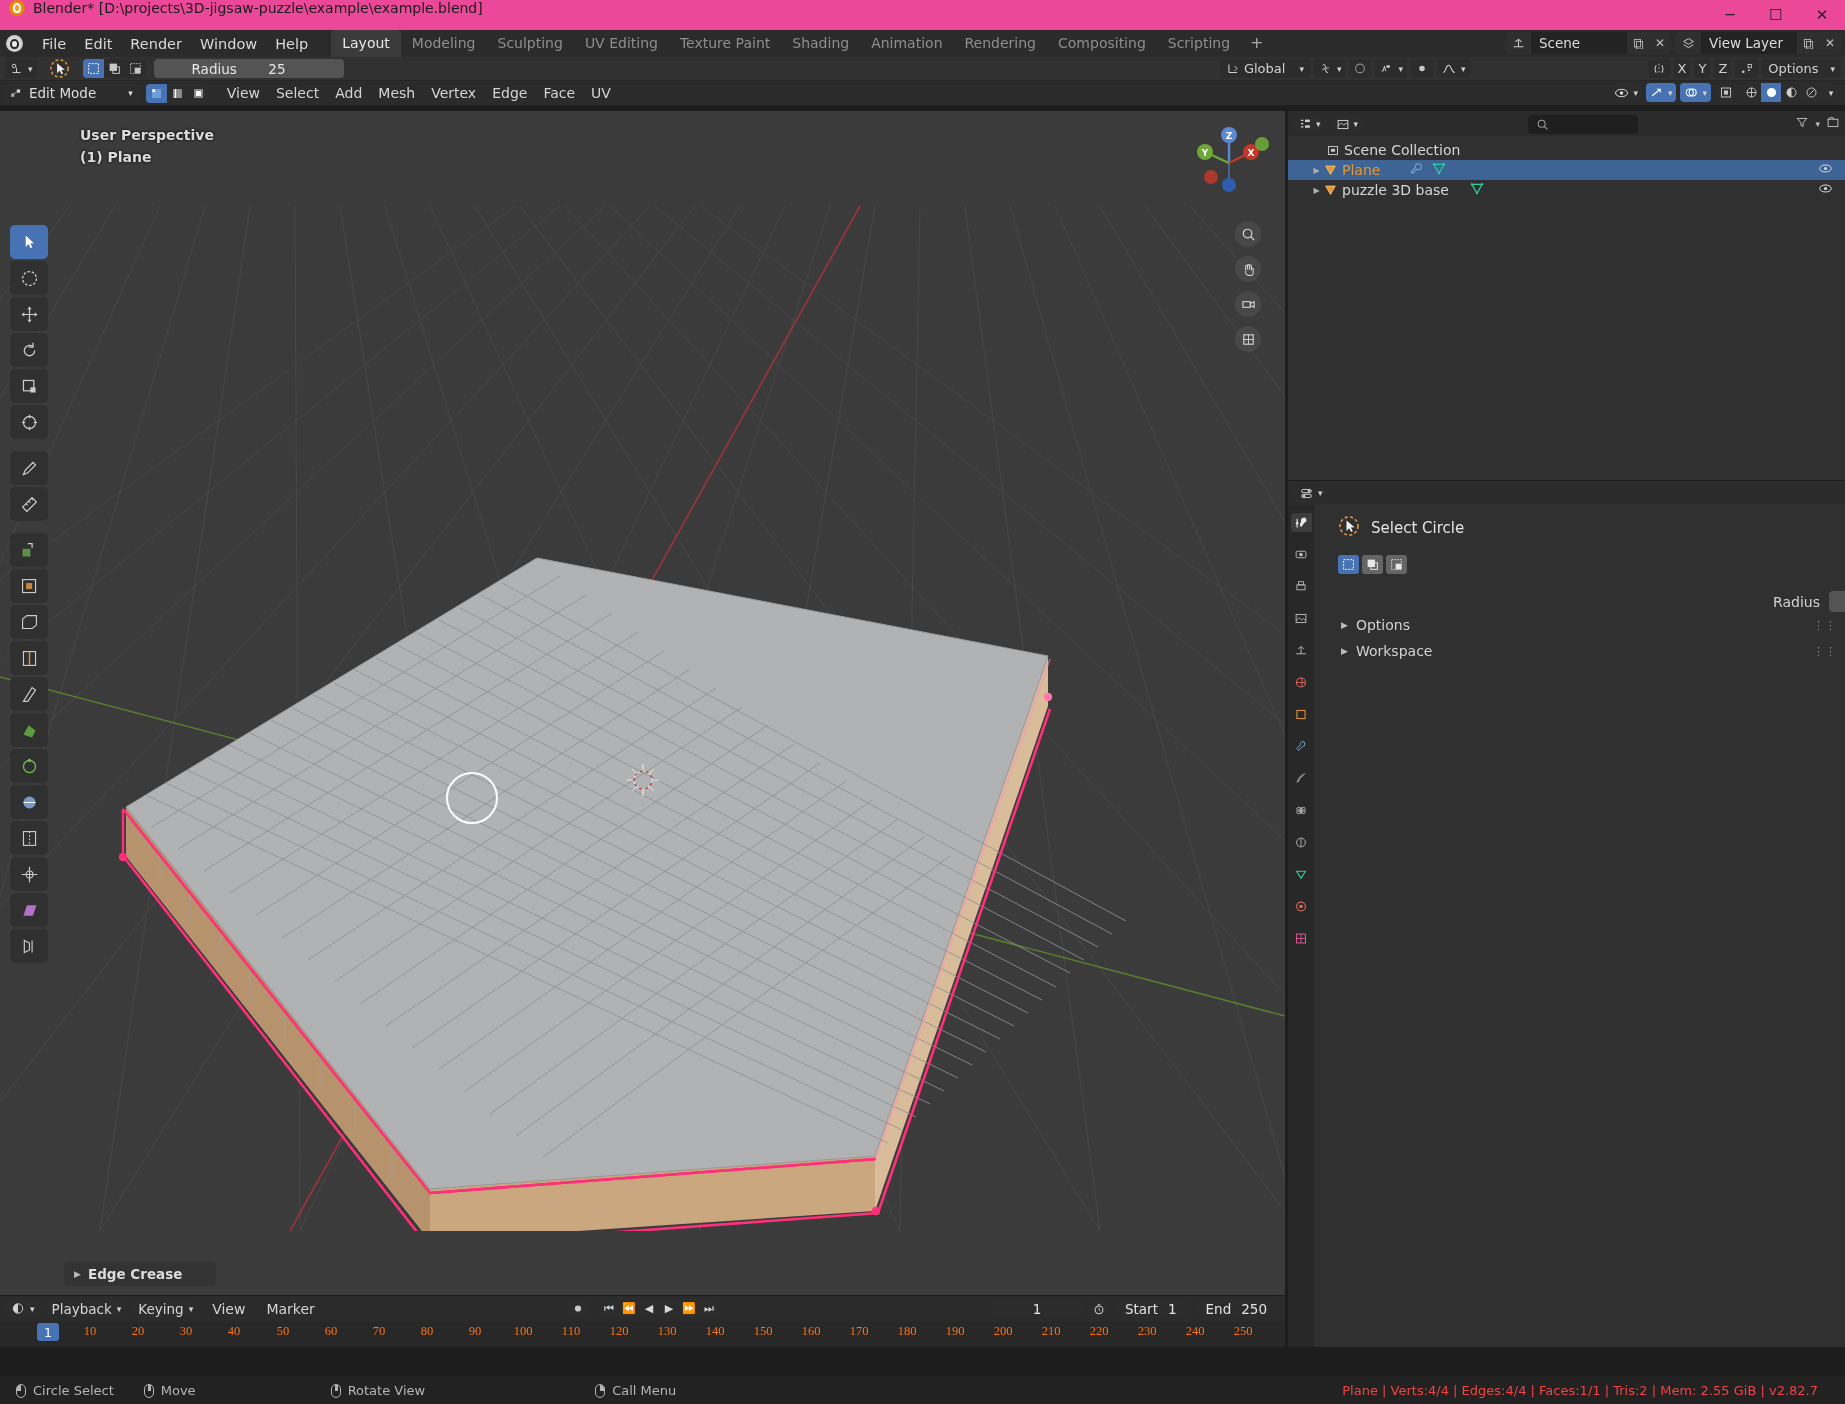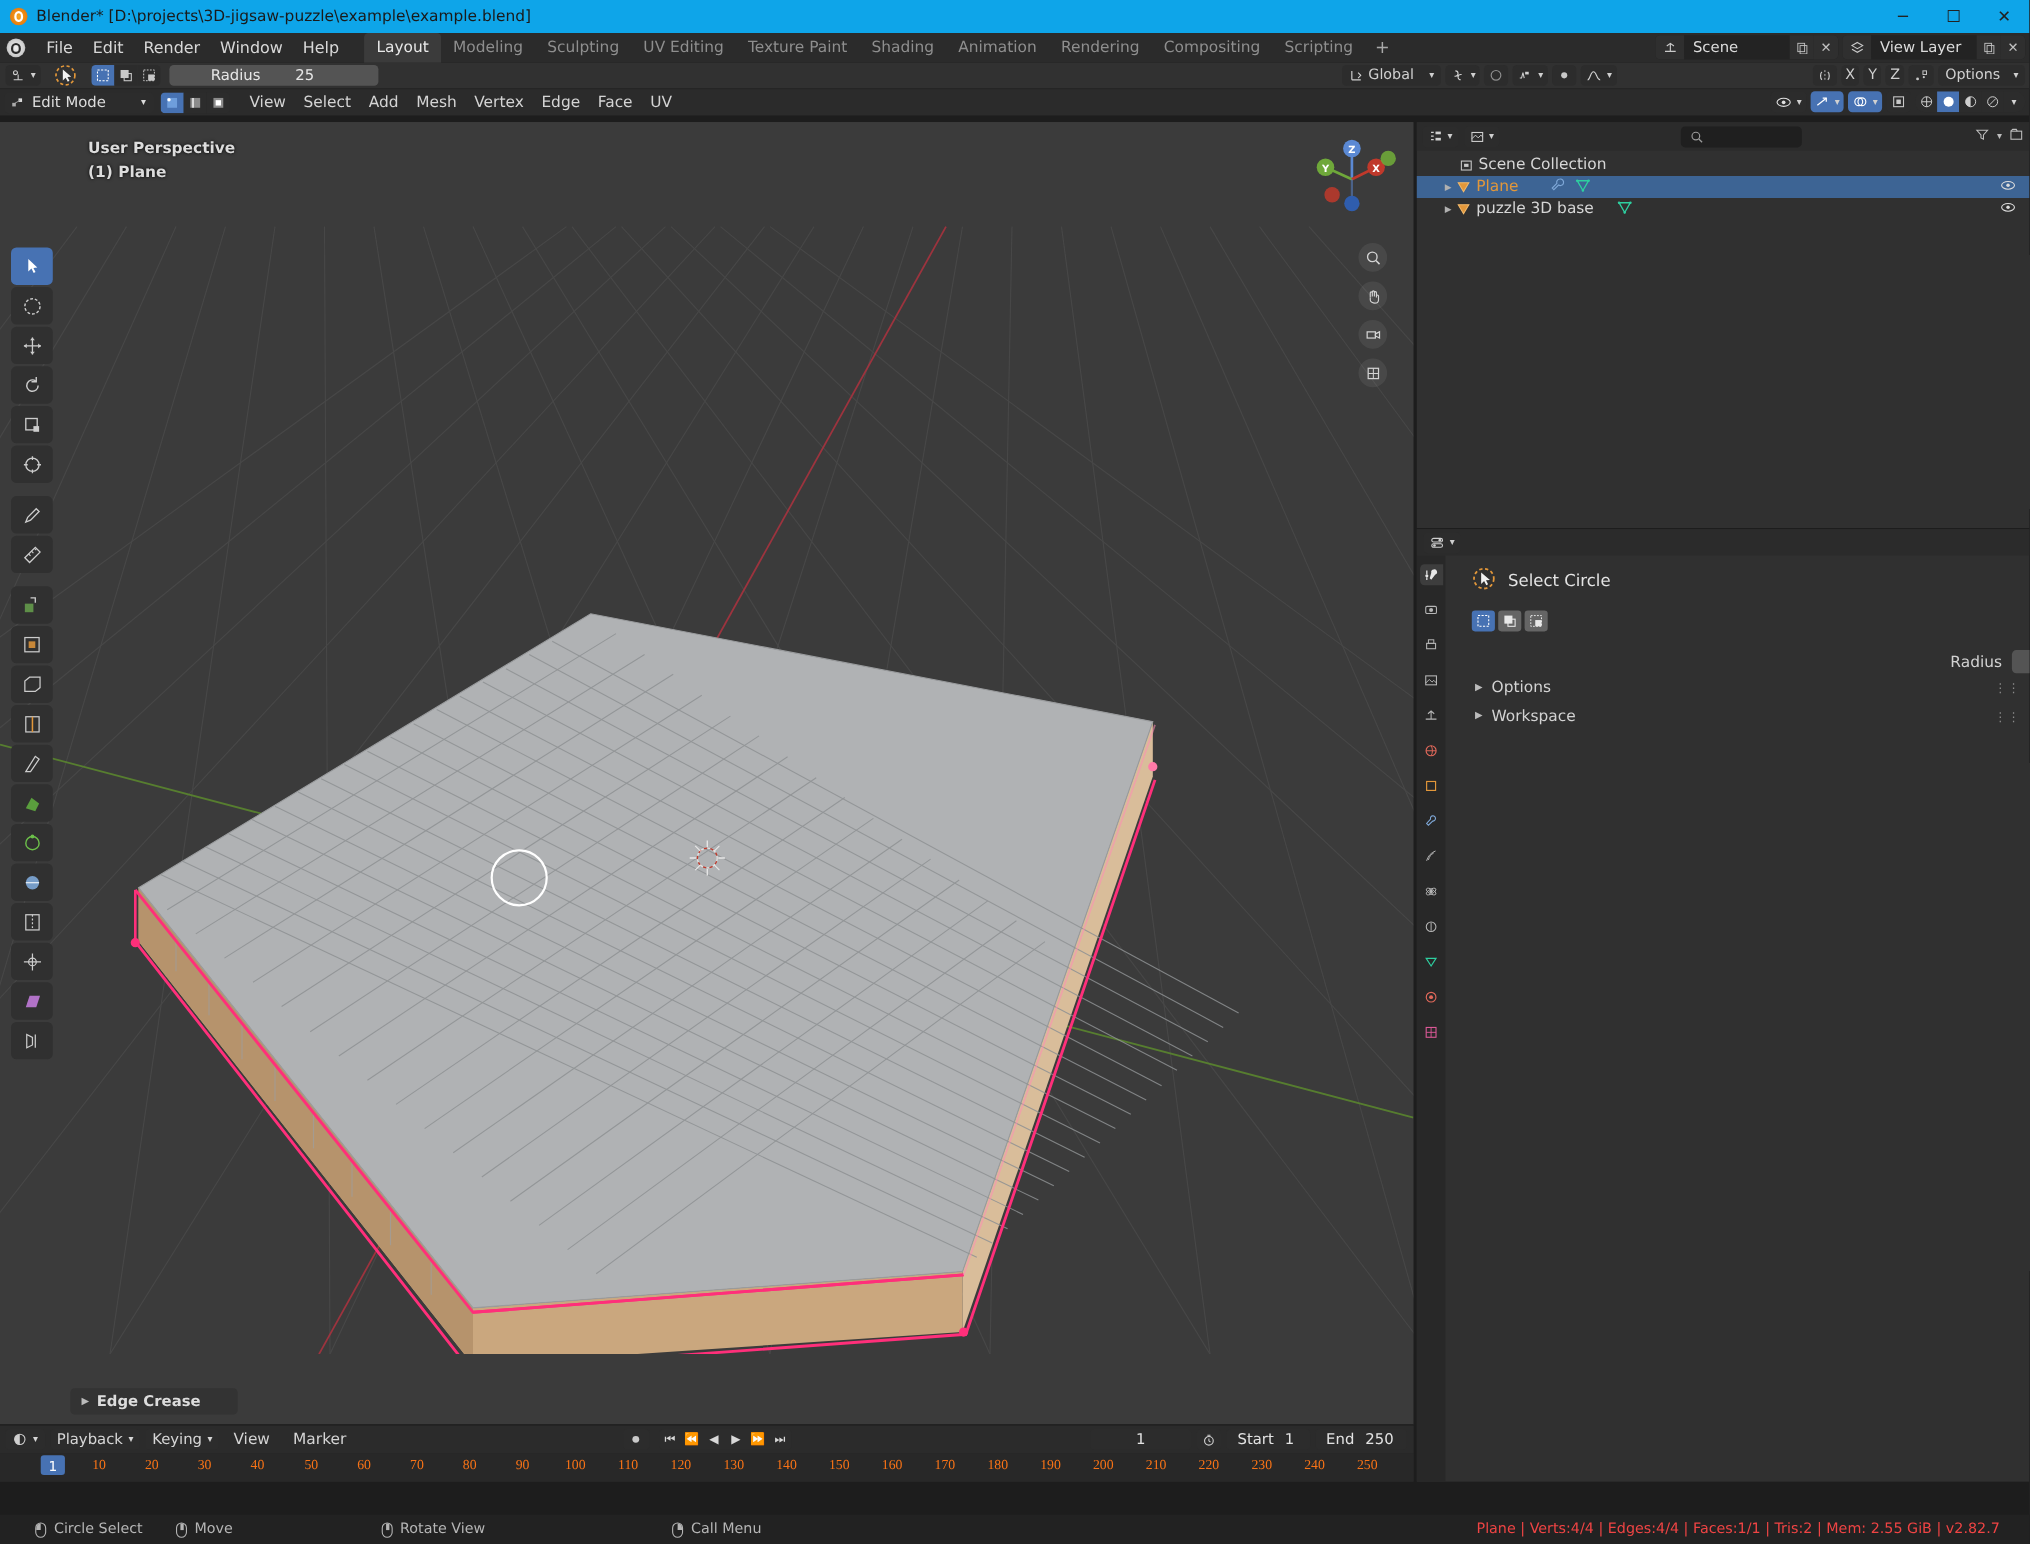--- a/index.html
+++ b/index.html
@@ -6,21 +6,21 @@
   html,body { background:#1d1d1d; }
   body {
     width:1845px; height:1404px; overflow:hidden;
     font-family:"DejaVu Sans", sans-serif;
     font-size:15px; color:#d4d4d4;
     -webkit-font-smoothing:antialiased;
   }
   .app { position:relative; width:1845px; height:1404px; background:#1d1d1d; }
 
   
-  .titlebar { height:30px; background:#0ea5e9; display:flex; align-items:center;
+  .titlebar { height:30px; background:#ec4899; display:flex; 
               color:#1a1a1a; font-size:14px; position:relative; }
   .tb-icon { width:16px;height:16px;margin:0 8px 0 9px;border-radius:50%;
              background:radial-gradient(circle at 50% 50%, #f5a623 0%, #e87d0d 70%, #c25c00 100%);
              position:relative; flex:none;}
   .tb-icon::after{content:"";position:absolute;left:4px;top:3px;width:8px;height:10px;
              border:2px solid #fff;border-radius:50% 50% 45% 45%;box-sizing:border-box;}
   .tb-title{ white-space:nowrap; }
   .tb-btns{ position:absolute; right:0; top:0; height:30px; display:flex; }
   .tb-btn{ width:46px;height:30px;display:flex;align-items:center;justify-content:center;
            color:#222;font-size:15px;}
@@ -172,21 +172,21 @@
                 color:#d2d2d2; }
   .pr-radfield{ width:215px; flex:none; height:21px; background:#545454; border-radius:4px;
                 display:flex; align-items:center; justify-content:center;
                 font-size:13.5px; color:#eaeaea; }
   .pr-panel{ display:flex; align-items:center; gap:8px; padding-left:27px; height:26px;
              font-size:14px; color:#d2d2d2; }
   .pr-dots{ position:absolute; right:8px; color:#8a8a8a; font-size:11px; letter-spacing:1px;}
 
   
   .statusbar{ position:absolute; left:0; right:0; bottom:0; height:27px; background:#222;
-              display:flex; align-items:center; font-size:13px; color:#b5b5b5; padding-left:32px;}
+              display:flex; align-items:center; font-size:13px; color:#b5b5b5; padding-left:16px;}
   .sb-item{ display:flex; align-items:center; gap:7px; }
   .sb-right{ position:absolute; right:27px; font-size:13px; color:#ef4444; }
   .mouse{ width:10px;height:14px;border:1.4px solid #b5b5b5;border-radius:5px;position:relative;flex:none;}
   .mouse.l::before{content:"";position:absolute;left:0;top:0;width:4px;height:6px;
                    background:#b5b5b5;border-radius:4px 0 0 0;}
   .mouse.m::before{content:"";position:absolute;left:3px;top:0;width:3.5px;height:6px;background:#b5b5b5;}
   .mouse.r::before{content:"";position:absolute;right:0;top:0;width:4px;height:6px;
                    background:#b5b5b5;border-radius:0 4px 0 0;}
 </style>
 </head>

